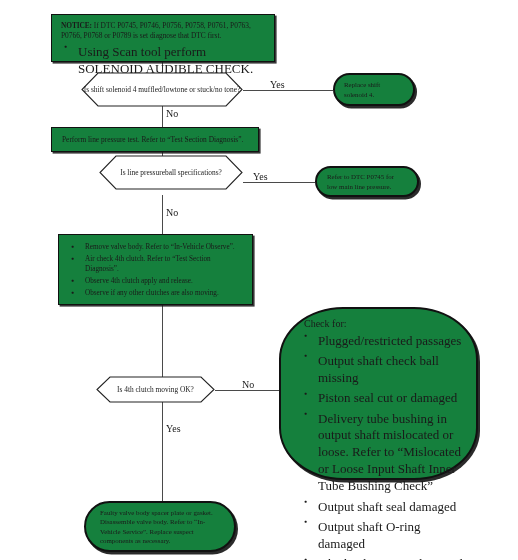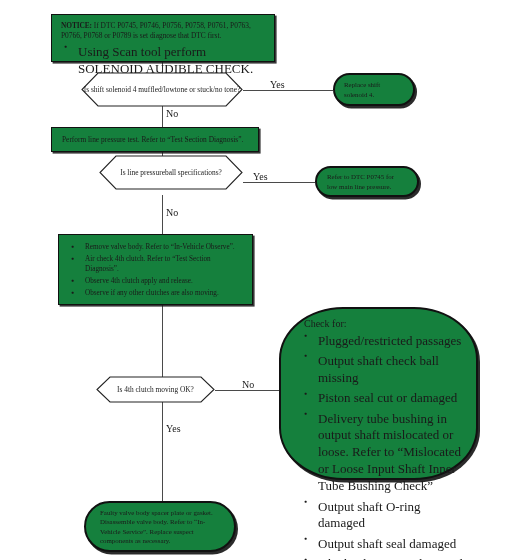--- a/index.html
+++ b/index.html
@@ -228,22 +228,22 @@
   <div class="edge-label" style="left:166px; top:423px;">Yes</div>
 
   <div class="node biground" style="left:279px; top:307px; width:199px; height:173px;">
     <div style="padding:9px 12px 8px 20px;">
       <div class="check-head">Check for:</div>
       <ul class="bullets">
         <li>Plugged/restricted passages</li>
         <li>Output shaft check ball missing</li>
         <li>Piston seal cut or damaged</li>
         <li>Delivery tube bushing in output shaft mislocated or loose. Refer to “Mislocated or Loose Input Shaft Inner Tube Bushing Check”</li>
+        <li>Output shaft seal damaged</li>
         <li>Output shaft O-ring damaged</li>
-        <li>Output shaft seal damaged</li>
         <li>4th clutch O-rings damaged</li>
       </ul>
     </div>
   </div>
 
   <div class="node stadium" style="left:84px; top:501px; width:152px; height:51px;">
     <div class="inner txt-sm" style="padding:0 14px;">Faulty valve body spacer plate or gasket. Disassemble valve body. Refer to “In-Vehicle Service”. Replace suspect components as necessary.</div>
   </div>
 
 </div>

